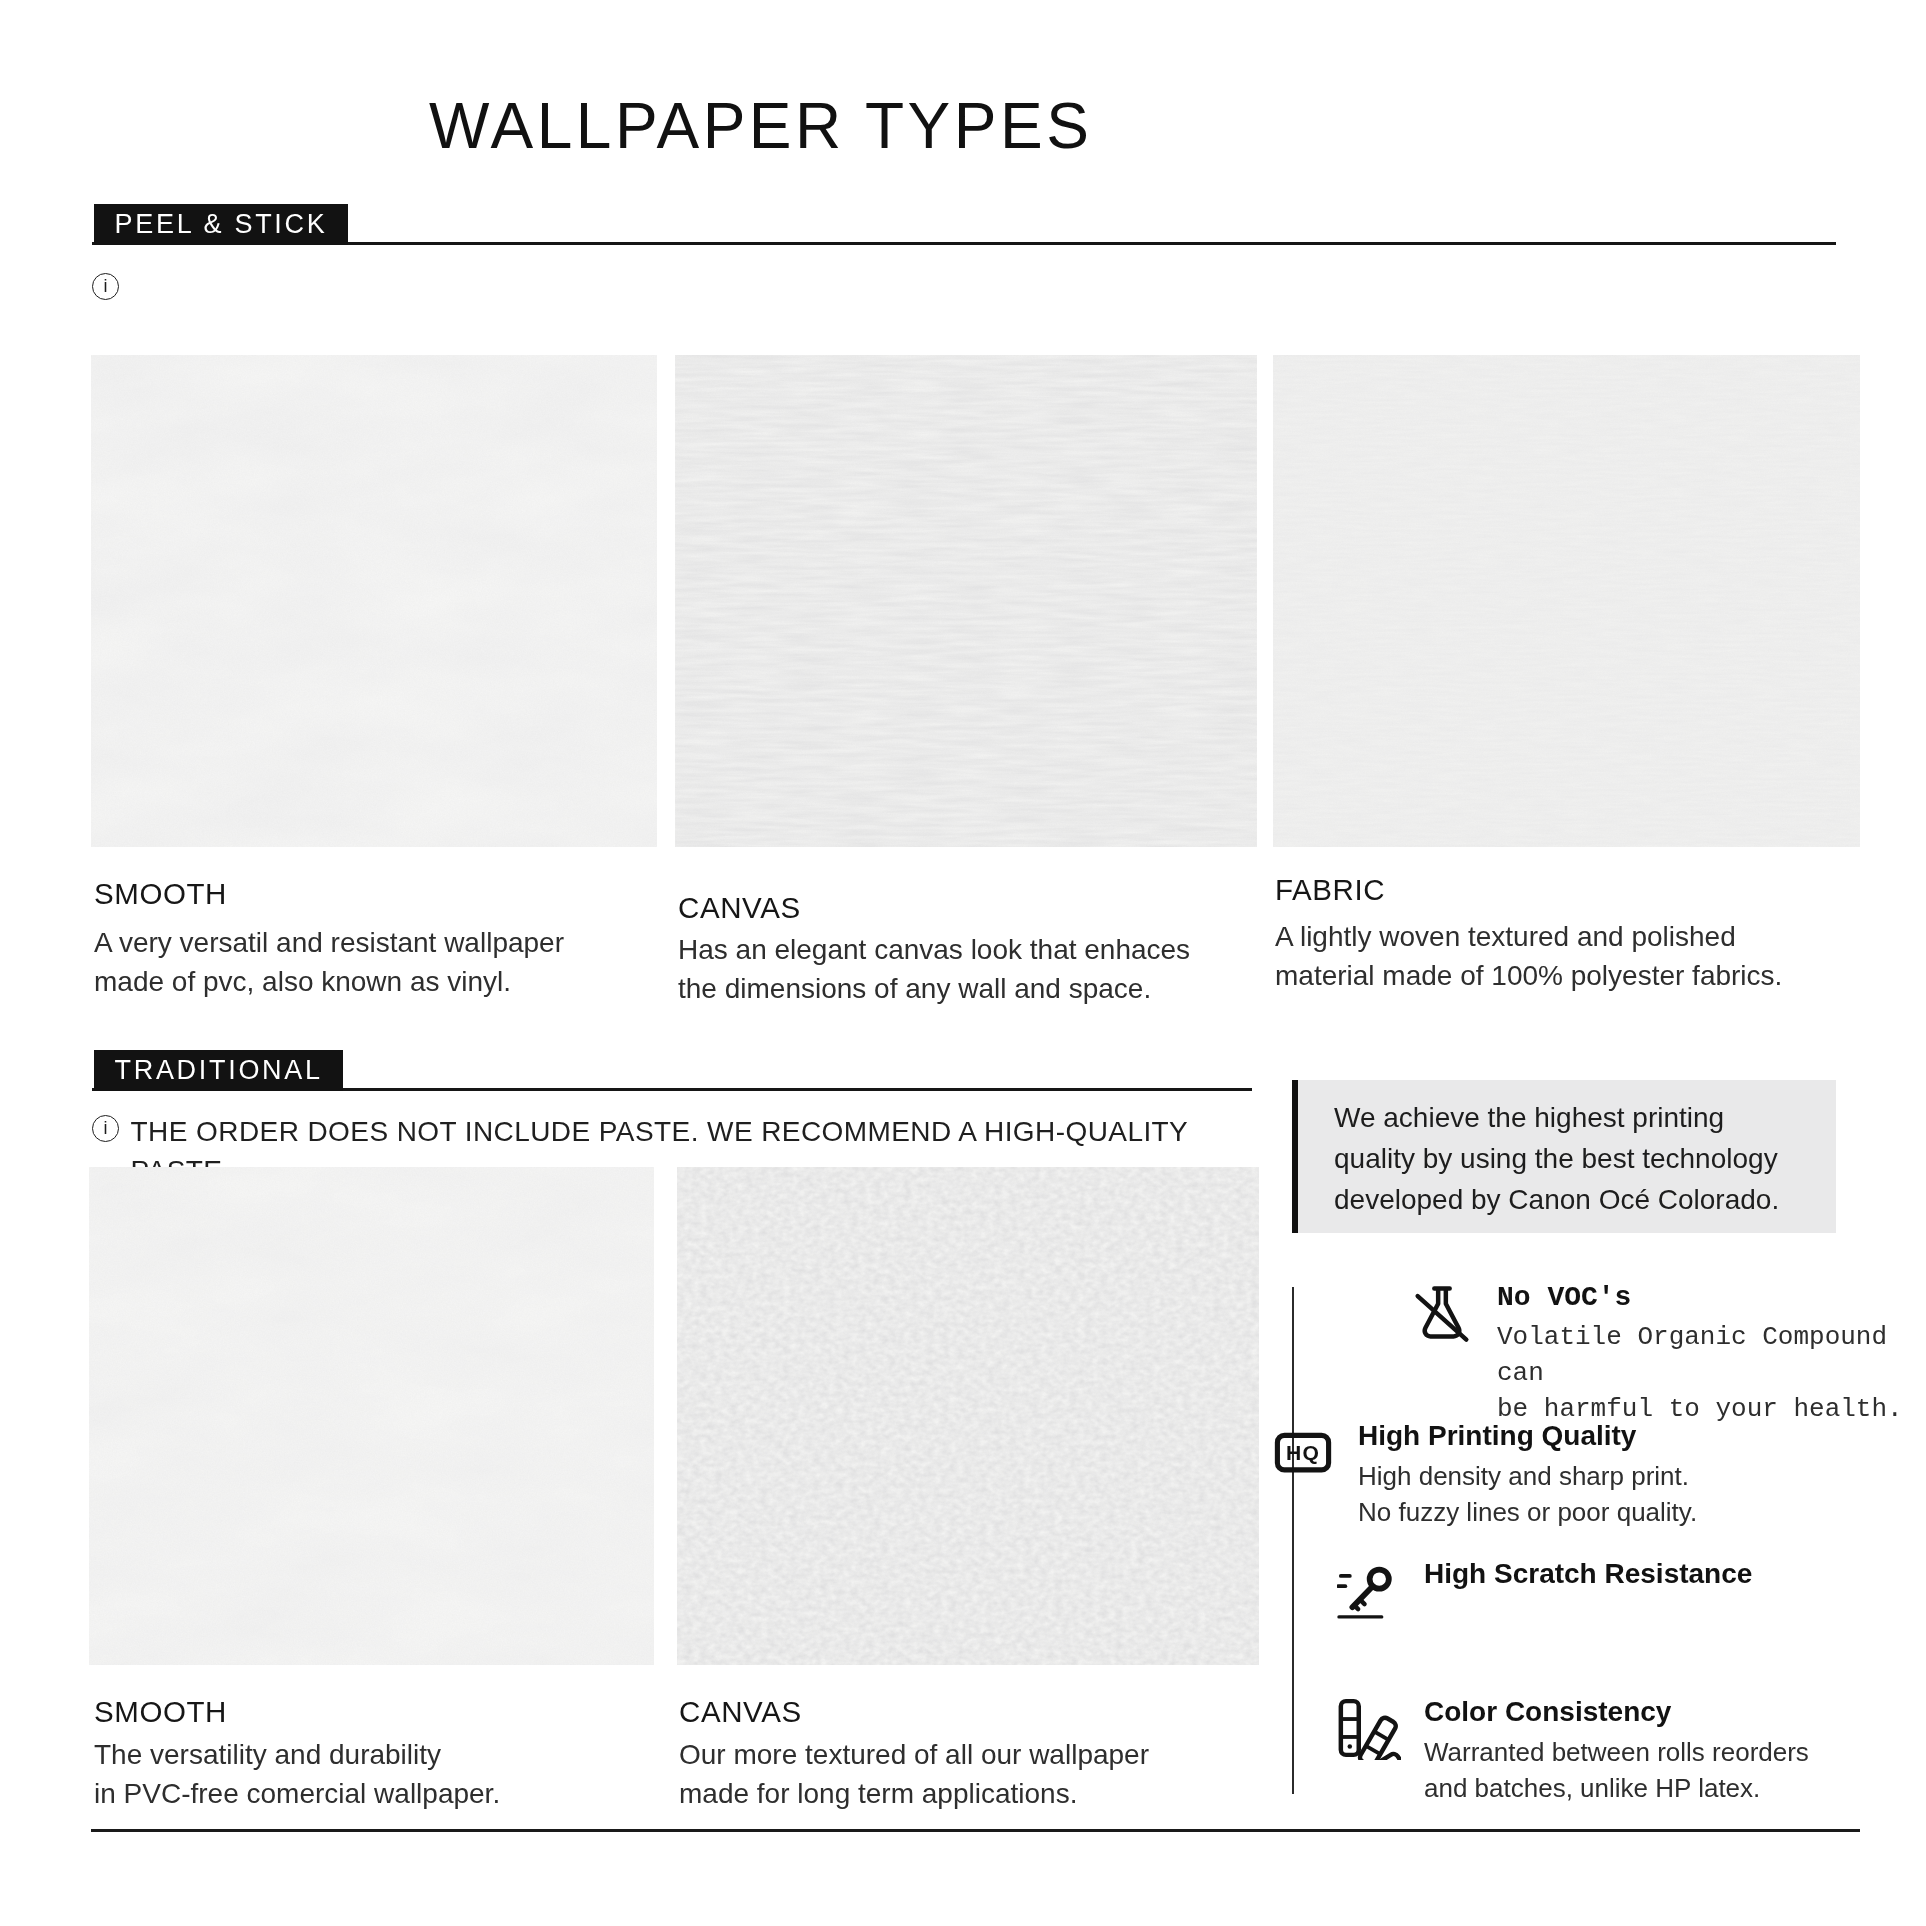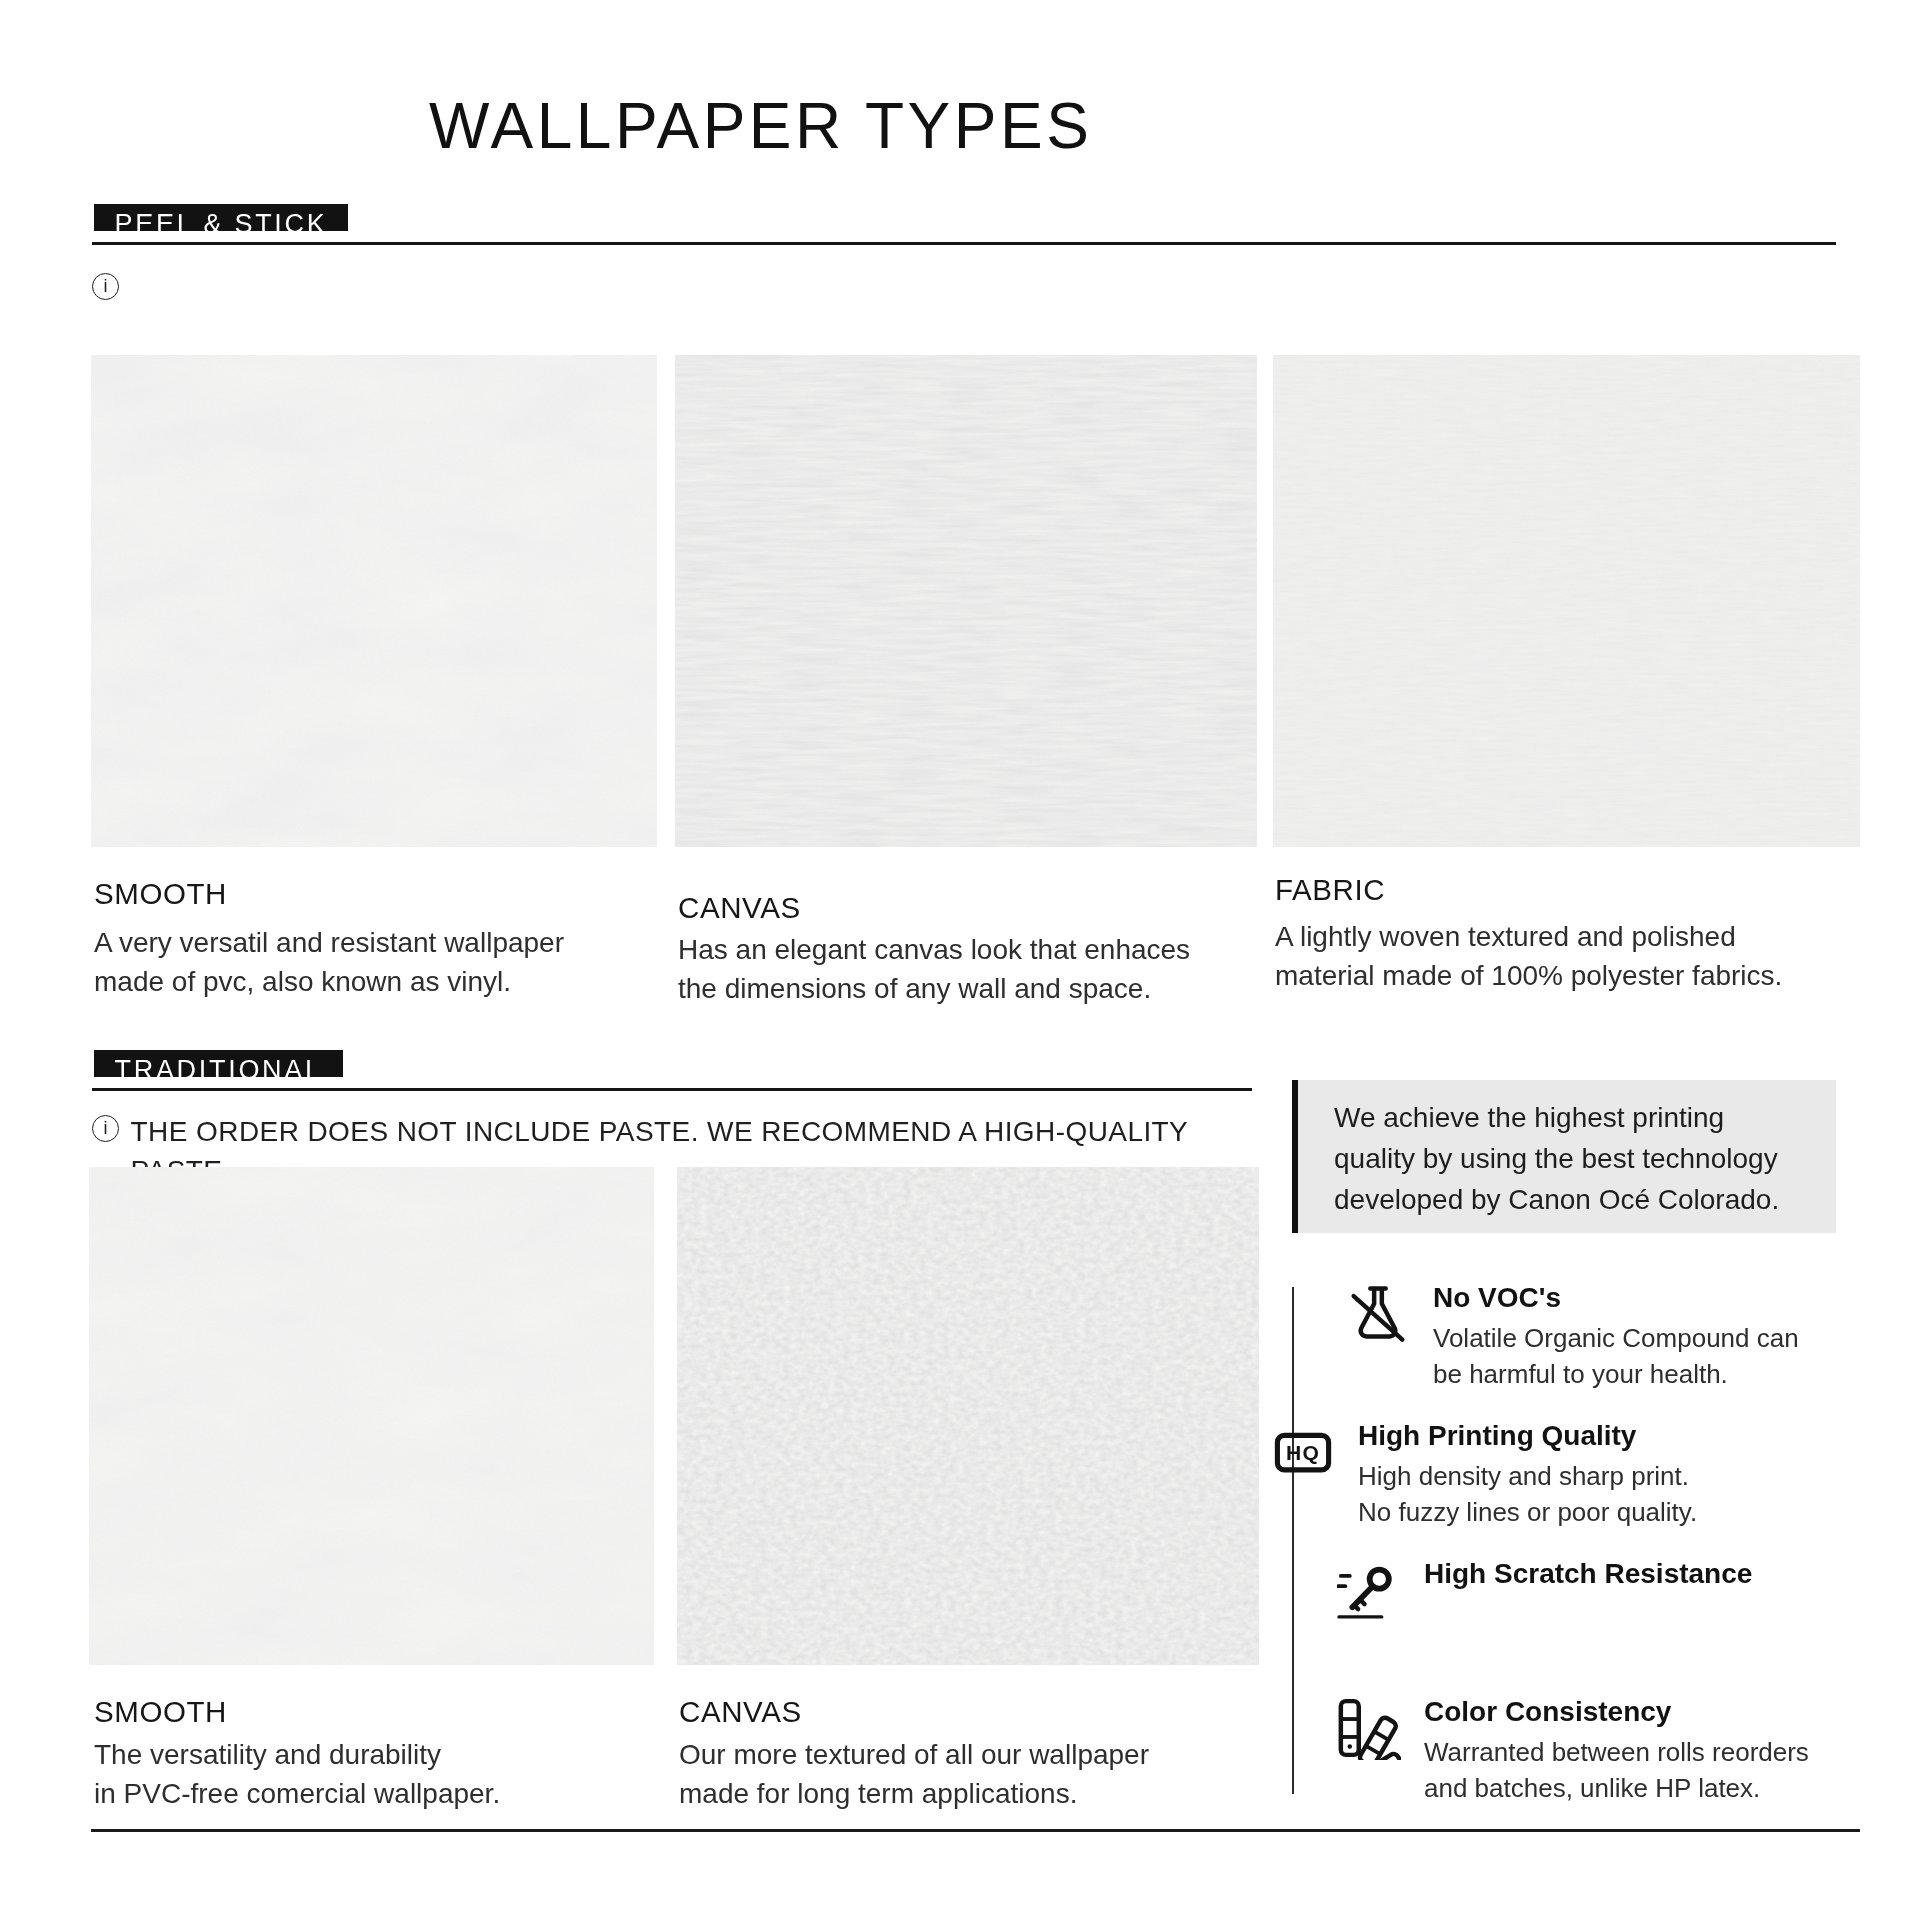--- a/index.html
+++ b/index.html
@@ -8,21 +8,21 @@
     font-family:"Liberation Sans", sans-serif;color:#1c1c1c;
   }
   .abs{position:absolute;}
 
   .page-title{
     font-size:64px;letter-spacing:0.055em;color:#111;font-weight:400;
     white-space:nowrap;
   }
 
   .badge{
-    background:#121212;color:#ffffff;height:27px;line-height:41px;
+    background:#121212;color:#ffffff;height:41px;line-height:41px;
     padding:0 20.5px;font-size:27px;letter-spacing:0.1em;font-weight:400;
     display:inline-block;white-space:nowrap;
   }
   .rule{background:#161616;height:3.2px;}
   .thin-rule{background:#1a1a1a;height:3.2px;}
 
   .note{display:flex;gap:11.6px;align-items:flex-start;}
   .info-circle{
     box-sizing:border-box;flex:0 0 auto;width:27px;height:27px;margin-top:2.6px;
     border:1.9px solid #1d1d1d;border-radius:50%;
@@ -160,21 +160,21 @@
 
 <div class="abs quality-bar" style="left:1292px;top:1080px;width:5.8px;height:153px;"></div>
 <div class="abs quality-box" style="left:1298px;top:1080px;width:538px;height:153px;">
   <div class="quality-text">We achieve the highest printing
 quality by using the best technology
 developed by Canon Océ Colorado.</div>
 </div>
 
 <div class="abs features-divider" style="left:1292px;top:1287px;width:1.9px;height:507px;"></div>
 
-<div class="abs feature" style="left:1346px;top:1282px;width:514px;">
+<div class="abs feature" style="left:1410px;top:1282px;width:514px;font-family:Liberation Mono, monospace;">
   <svg class="feature-icon" viewBox="0 0 100 100">
     <path class="icon-stroke" stroke-width="7" stroke-linecap="round" stroke-linejoin="round" d="M38 10 h24 M44 10 v24 L24 72 c-3 6 1 13 8 13 h36 c7 0 11 -7 8 -13 L56 34 V10"></path>
     <line class="icon-stroke" stroke-width="7" stroke-linecap="round" x1="12" y1="22" x2="88" y2="90"></line>
   </svg>
   <div>
     <div class="feature-title">No VOC's</div>
     <div class="feature-desc">Volatile Organic Compound can
 be harmful to your health.</div>
   </div>
 </div>

